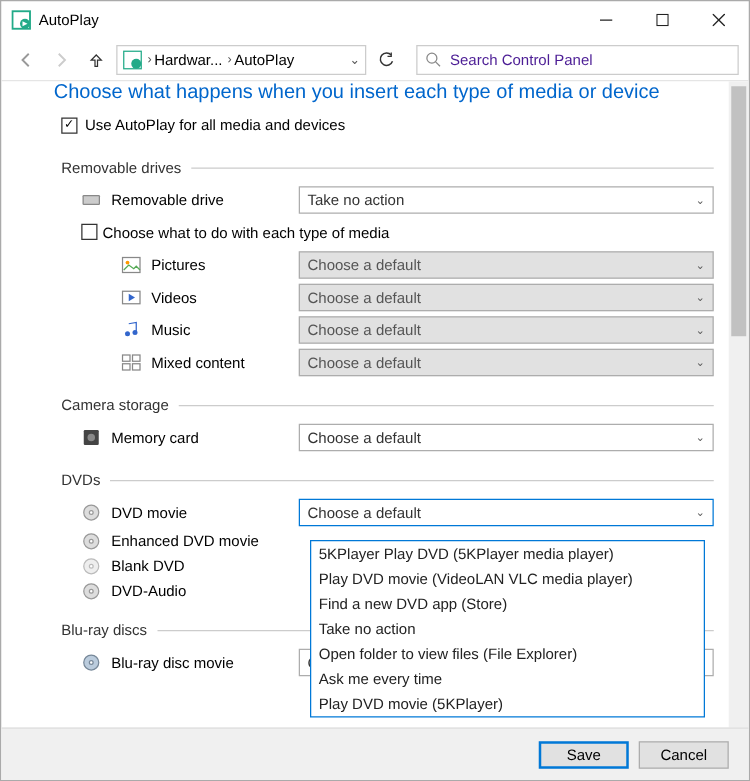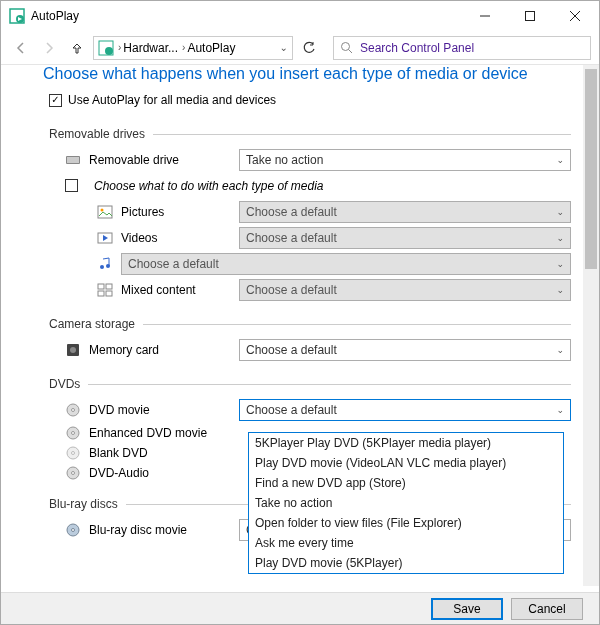--- a/index.html
+++ b/index.html
@@ -27,26 +27,26 @@
 .sechdr .line { flex: 1; height: 1px; background: #ccc; }
 .row { display: flex; align-items: center; margin: 4px 0; padding-left: 16px; }
 .row.nested { padding-left: 48px; }
 .row .ricon { width: 16px; height: 16px; margin-right: 8px; flex-shrink: 0; }
 .row .rlabel { width: 150px; flex-shrink: 0; }
 .row.nested .rlabel { width: 118px; }
 .combo { flex: 1; height: 22px; border: 1px solid #adadad; background: #e1e1e1; display: flex; align-items: center; padding: 0 6px; color: #555; position: relative; }
 .combo.light { background: #fff; color: #333; }
 .combo.open { background: #fff; border-color: #0078d7; color: #333; }
 .combo .arr { position: absolute; right: 6px; font-size: 9px; color: #555; }
-.subcheck { display: flex; align-items: flex-start; gap: 16px; margin: 8px 0 8px 16px; font-style: italic; }
+.subcheck { display: flex; align-items: flex-start; gap: 4px; margin: 8px 0 8px 16px; }
 .dropdown { position: absolute; background: #fff; border: 1px solid #0078d7; top: 367px; left: 247px; width: 316px; z-index: 10; }
 .dropdown .opt { padding: 3px 6px; color: #222; }
 .scrollbar { position: absolute; right: 0; top: 0; bottom: 0; width: 16px; background: #f0f0f0; }
 .thumb { position: absolute; left: 2px; right: 2px; top: 4px; height: 200px; background: #c1c1c1; }
-.footer { position: absolute; bottom: 0; left: 0; right: 0; height: 32px; background: #f0f0f0; border-top: 1px solid #ddd; display: flex; align-items: center; justify-content: flex-end; padding: 0 16px; gap: 8px; }
+.footer { position: absolute; bottom: 0; left: 0; right: 0; height: 42px; background: #f0f0f0; border-top: 1px solid #ddd; display: flex; align-items: center; justify-content: flex-end; padding: 0 16px; gap: 8px; }
 .footer button { width: 72px; height: 22px; border: 1px solid #adadad; background: #e1e1e1; }
 .footer button.primary { border: 2px solid #0078d7; }
 svg { display: block; }
 </style>
 </head>
 <body>
 
 <div class="titlebar">
   <span class="icon">
     <svg width="16" height="16">
@@ -186,20 +186,21 @@
           </div>
       </div>
       <div class="row nested">
         <span class="ricon">
             <svg width="16" height="16">
               <path d="M6 3 L12 2 L12 10" fill="none" stroke="#36c"></path>
               <circle cx="5" cy="11" r="2" fill="#36c"></circle>
               <circle cx="11" cy="10" r="2" fill="#36c"></circle>
             </svg>
           </span>
+        <span class="rlabel">Music</span>
         <div class="combo">
             <span>Choose a default</span>
             <span class="arr">⌄</span>
           </div>
       </div>
       <div class="row nested">
         <span class="ricon">
             <svg width="16" height="16">
               <rect x="1" y="2" width="6" height="5" fill="none" stroke="#888"></rect>
               <rect x="9" y="2" width="6" height="5" fill="none" stroke="#888"></rect>

